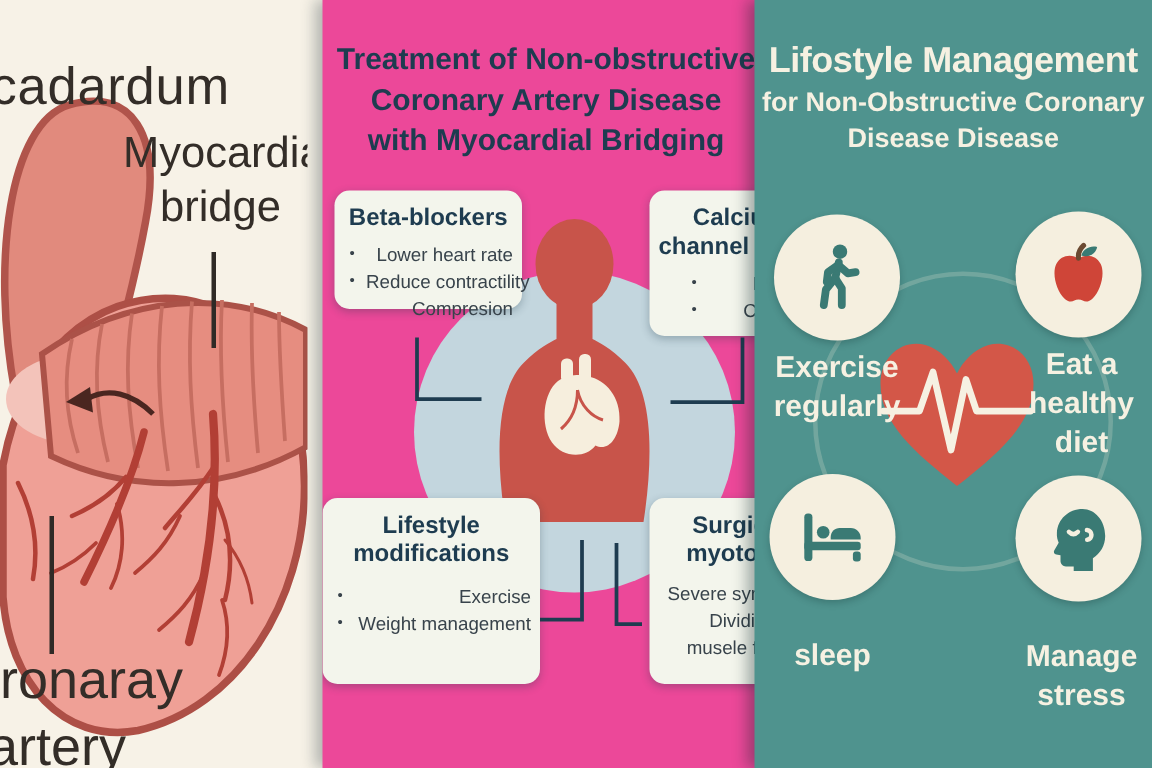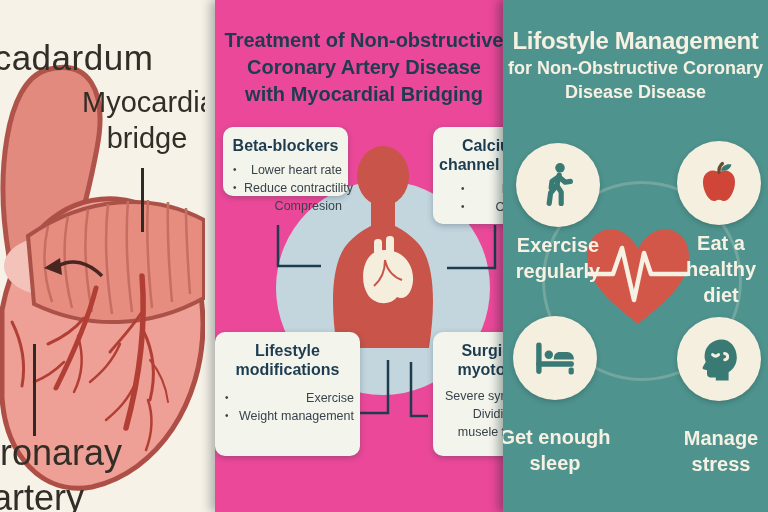--- a/index.html
+++ b/index.html
@@ -23,21 +23,21 @@
      color:#1e3c50;font-weight:bold;font-size:20px;line-height:27px;}
   #treatment-title div{white-space:nowrap;}
   .tx-box{position:absolute;background:#f3f5ec;border-radius:10px;
      box-shadow:0 2px 6px rgba(30,55,70,.3);padding:9px 6px 6px 6px;box-sizing:border-box;}
   .tx-box h3{margin:0 0 6px 0;text-align:center;color:#1e3c50;font-size:16px;line-height:19px;white-space:nowrap;}
   .tx-box ul{margin:0;padding:0 0 0 4px;list-style:none;}
   .tx-box li{position:relative;padding-left:11px;font-size:12.5px;line-height:18px;
      color:#38434b;white-space:nowrap;text-align:right;}
   .tx-box li.dot::before{content:"•";position:absolute;left:0;top:0;font-size:10px;line-height:18px;color:#38434b;}
   .tx-box li.plain{padding-left:9px;}
-  #beta-box{left:8px;top:127px;width:125px;height:69px;}
+  #beta-box{left:8px;top:127px;width:125px;height:79px;}
   #calcium-box{left:218px;top:127px;width:120px;height:97px;}
   #lifemod-box{left:0;top:332px;width:145px;height:124px;}
   #surgical-box{left:218px;top:332px;width:120px;height:124px;}
   #calcium-box h3,#surgical-box h3{text-align:center;}
   #surgical-box li{text-align:center;padding-left:0;}
   #figure-layer{position:absolute;left:0;top:0;}
   
   #panel-lifestyle{left:503px;width:295px;background:#4f938e;box-shadow:-5px 0 9px rgba(10,35,40,.35);}
   #lifestyle-title{position:absolute;left:0;top:26px;width:265px;text-align:center;color:#f6f1e2;}
   #lifestyle-title .t1{font-size:24px;font-weight:bold;letter-spacing:-.3px;white-space:nowrap;line-height:30px;}
@@ -242,20 +242,19 @@
   <div class="ls-label" id="label-exercise">
     <div>Exercise</div>
     <div>regularly</div>
   </div>
   <div class="ls-label" id="label-diet">
     <div>Eat a</div>
     <div>healthy</div>
     <div>diet</div>
   </div>
   <div class="ls-label" id="label-sleep">
-    <div>Get enough</div>
     <div>sleep</div>
   </div>
   <div class="ls-label" id="label-stress">
     <div>Manage</div>
     <div>stress</div>
   </div>
 </div>
 
 </body></html>

